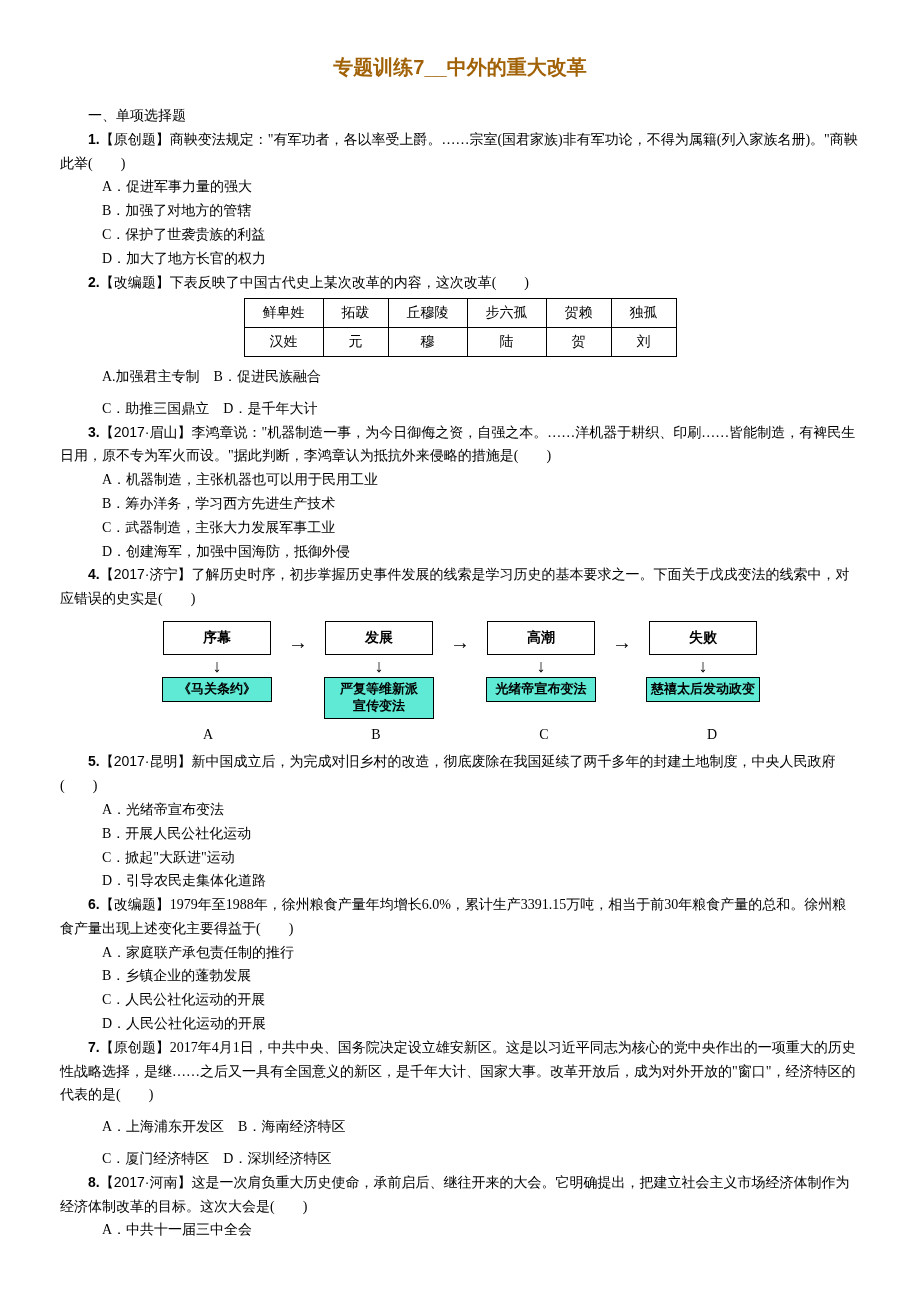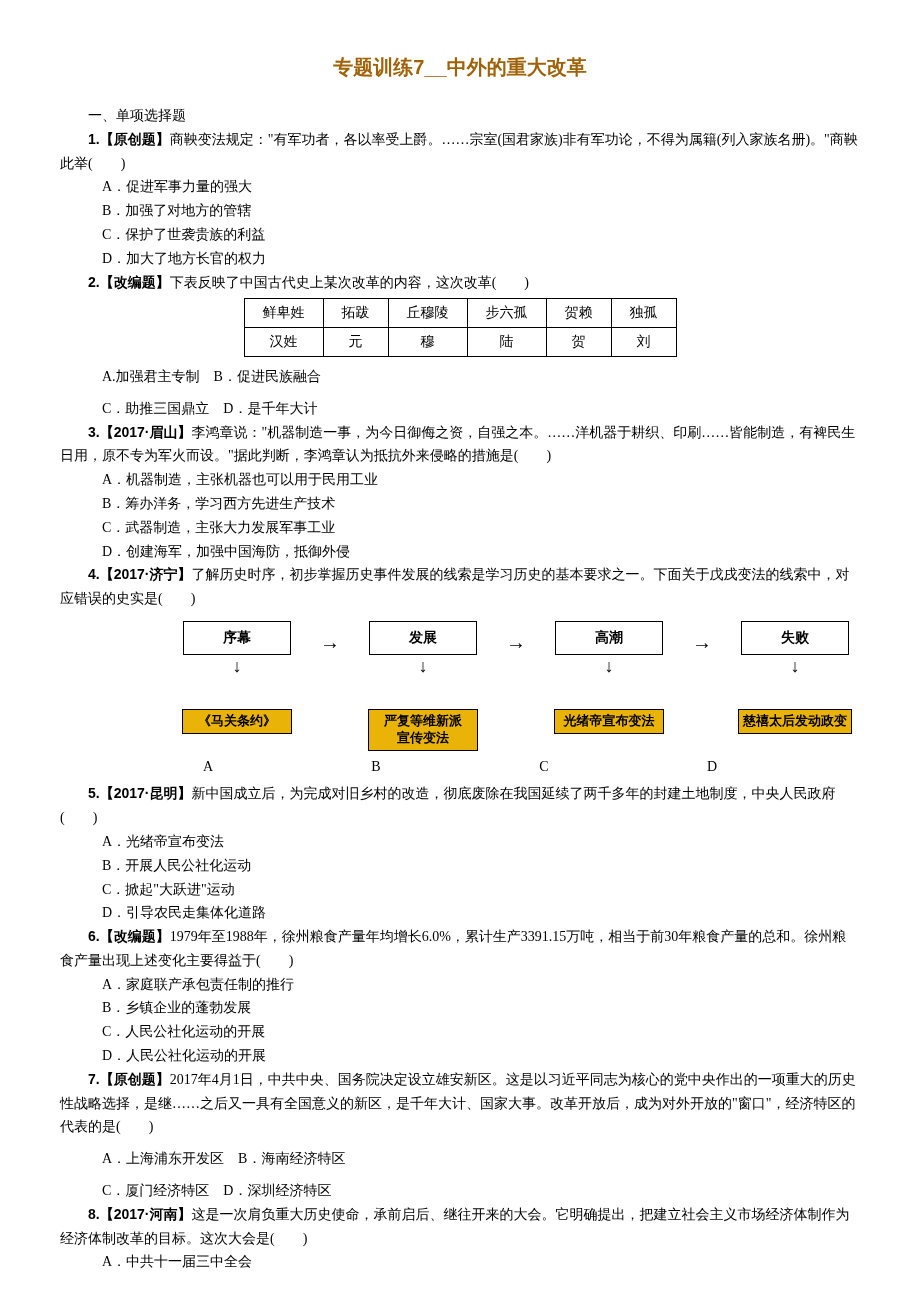--- a/index.html
+++ b/index.html
@@ -24,21 +24,21 @@
       text-indent: 2em;
     }
     .question {
       text-indent: 2em;
     }
     .question-num {
       font-weight: bold;
       font-family: "SimHei", "黑体", sans-serif;
     }
     .bold-tag {
-      font-weight: bold;
+      font-weight: normal;
       font-family: "SimHei", "黑体", sans-serif;
       margin-top: 44px;
     }
     .option {
       text-indent: 2em;
       padding-left: 1em;
     }
     .option-inline {
       text-indent: 2em;
       padding-left: 1em;
@@ -54,23 +54,23 @@
       padding: 2px 18px;
       text-align: center;
       font-size: 14px;
     }
     .flow-container {
       text-align: center;
       margin: 10px 0 4px 0;
     }
     .flow-row {
       display: flex;
-      justify-content: flex-end;
+      justify-content: center;
       align-items: flex-start;
-      gap: 12px;
+      gap: 0;
     }
     .flow-col {
       display: flex;
       flex-direction: column;
       align-items: center;
       width: 130px;
     }
     .flow-box {
       border: 1.5px solid #000;
       padding: 4px 8px;
@@ -82,23 +82,22 @@
       background: #fff;
     }
     .flow-box2 {
       border: 1.5px solid #000;
       padding: 3px 4px;
       font-weight: bold;
       font-family: "SimHei", "黑体", sans-serif;
       font-size: 13px;
       min-width: 100px;
       text-align: center;
-      background: #eab308;
+      background: #5eead4;
       line-height: 1.3;
-      margin-top: 32px;
     }
     .arrow-right {
       font-size: 20px;
       padding: 4px 6px 0 6px;
       font-weight: bold;
     }
     .arrow-down {
       font-size: 18px;
       line-height: 1;
       margin: 2px 0;

